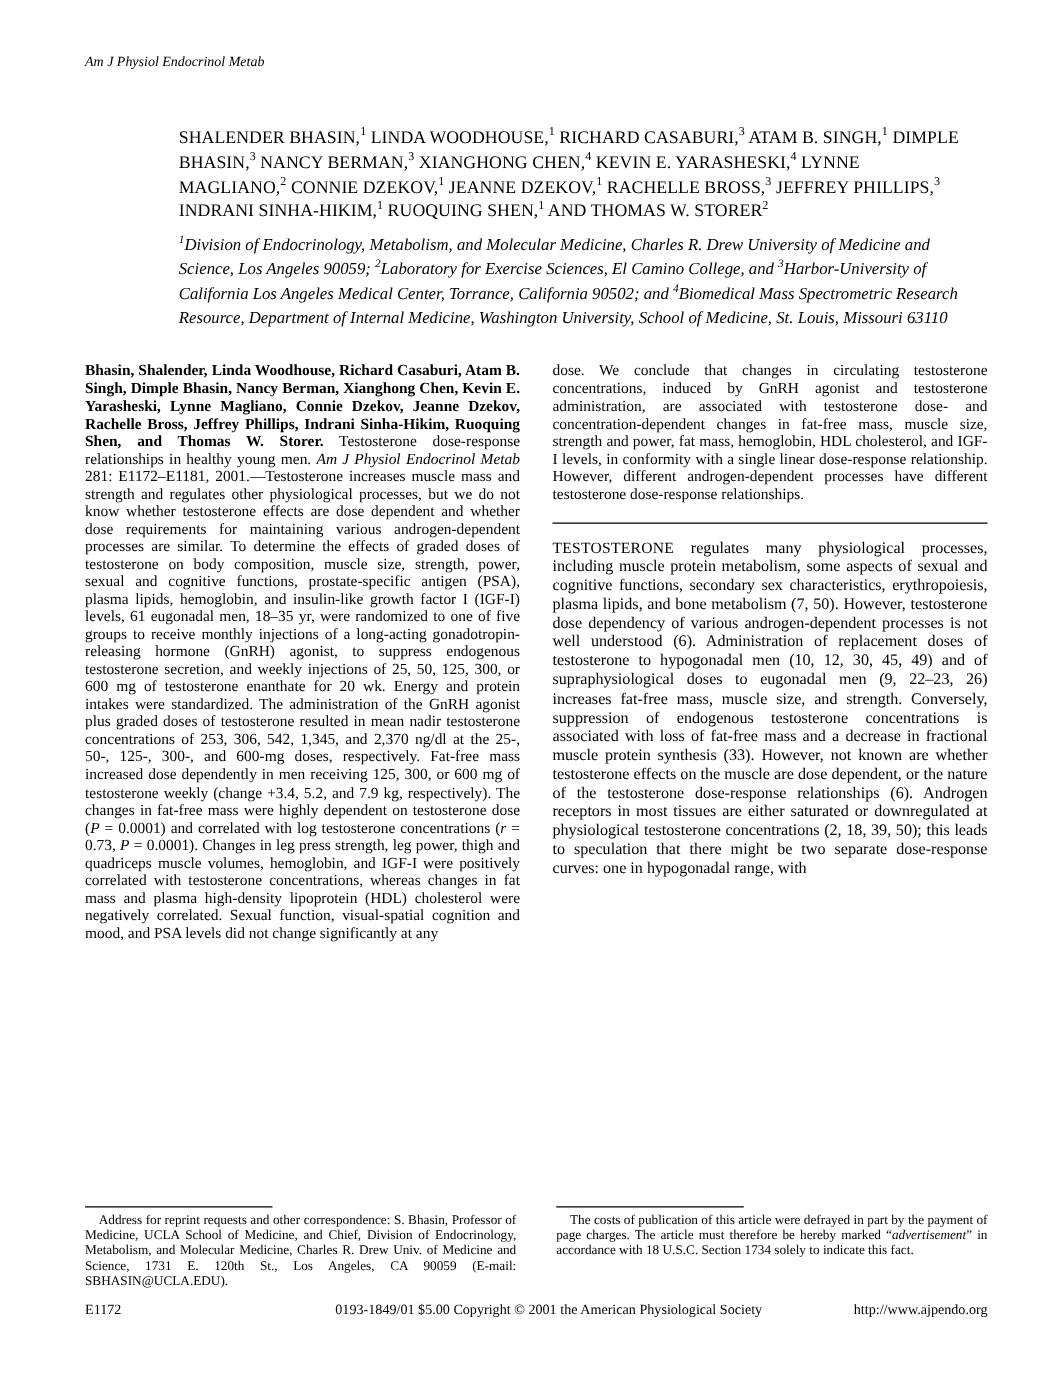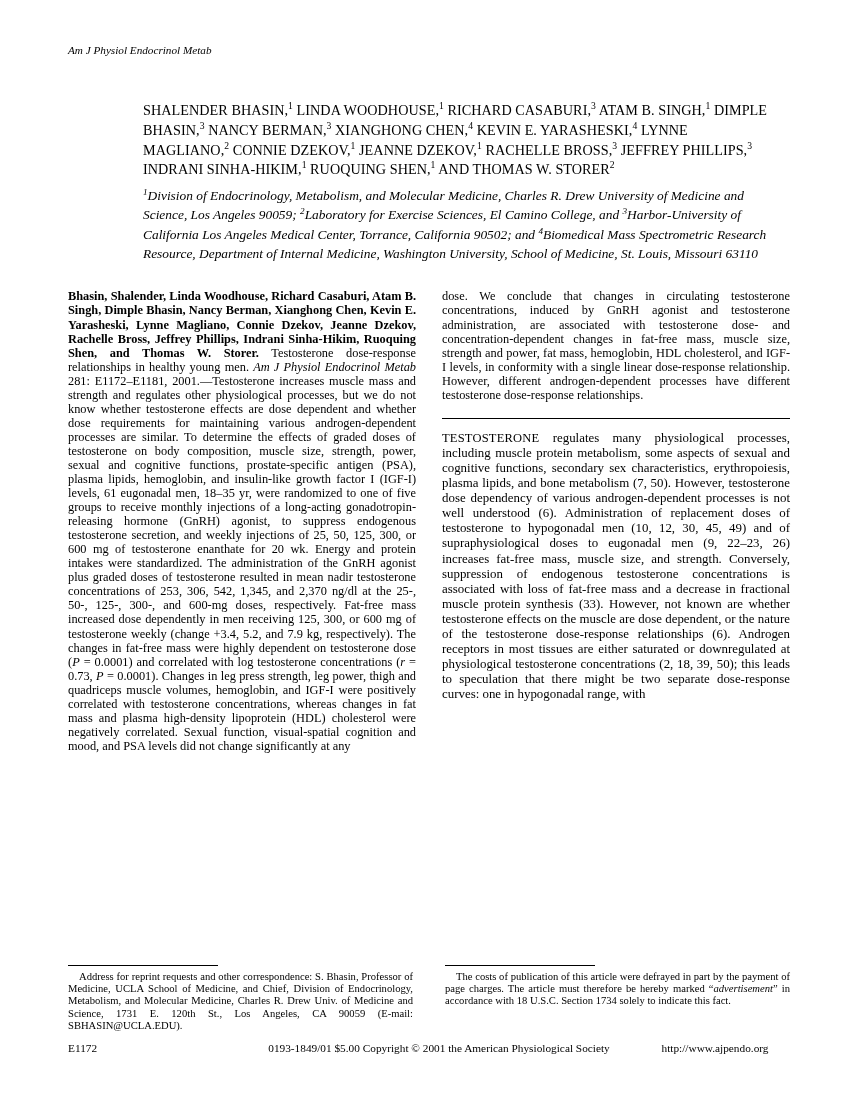--- a/index.html
+++ b/index.html
@@ -161,21 +161,21 @@
     left: 68px;
     top: 1042px;
     width: 722px;
     display: flex;
     align-items: baseline;
     font-size: 11.3px;
     line-height: 13px;
   }
   .bb-left { width: 170px; }
   .bb-center { flex: 1; text-align: center; }
-  .bb-right { width: 150px; text-align: center; }
+  .bb-right { width: 150px; text-align: right; }
 </style>
 </head>
 <body>
 
 <div class="page">
 
   <div class="journal-ref">
     <div class="jname">Am J Physiol Endocrinol Metab</div>
   </div>
 

